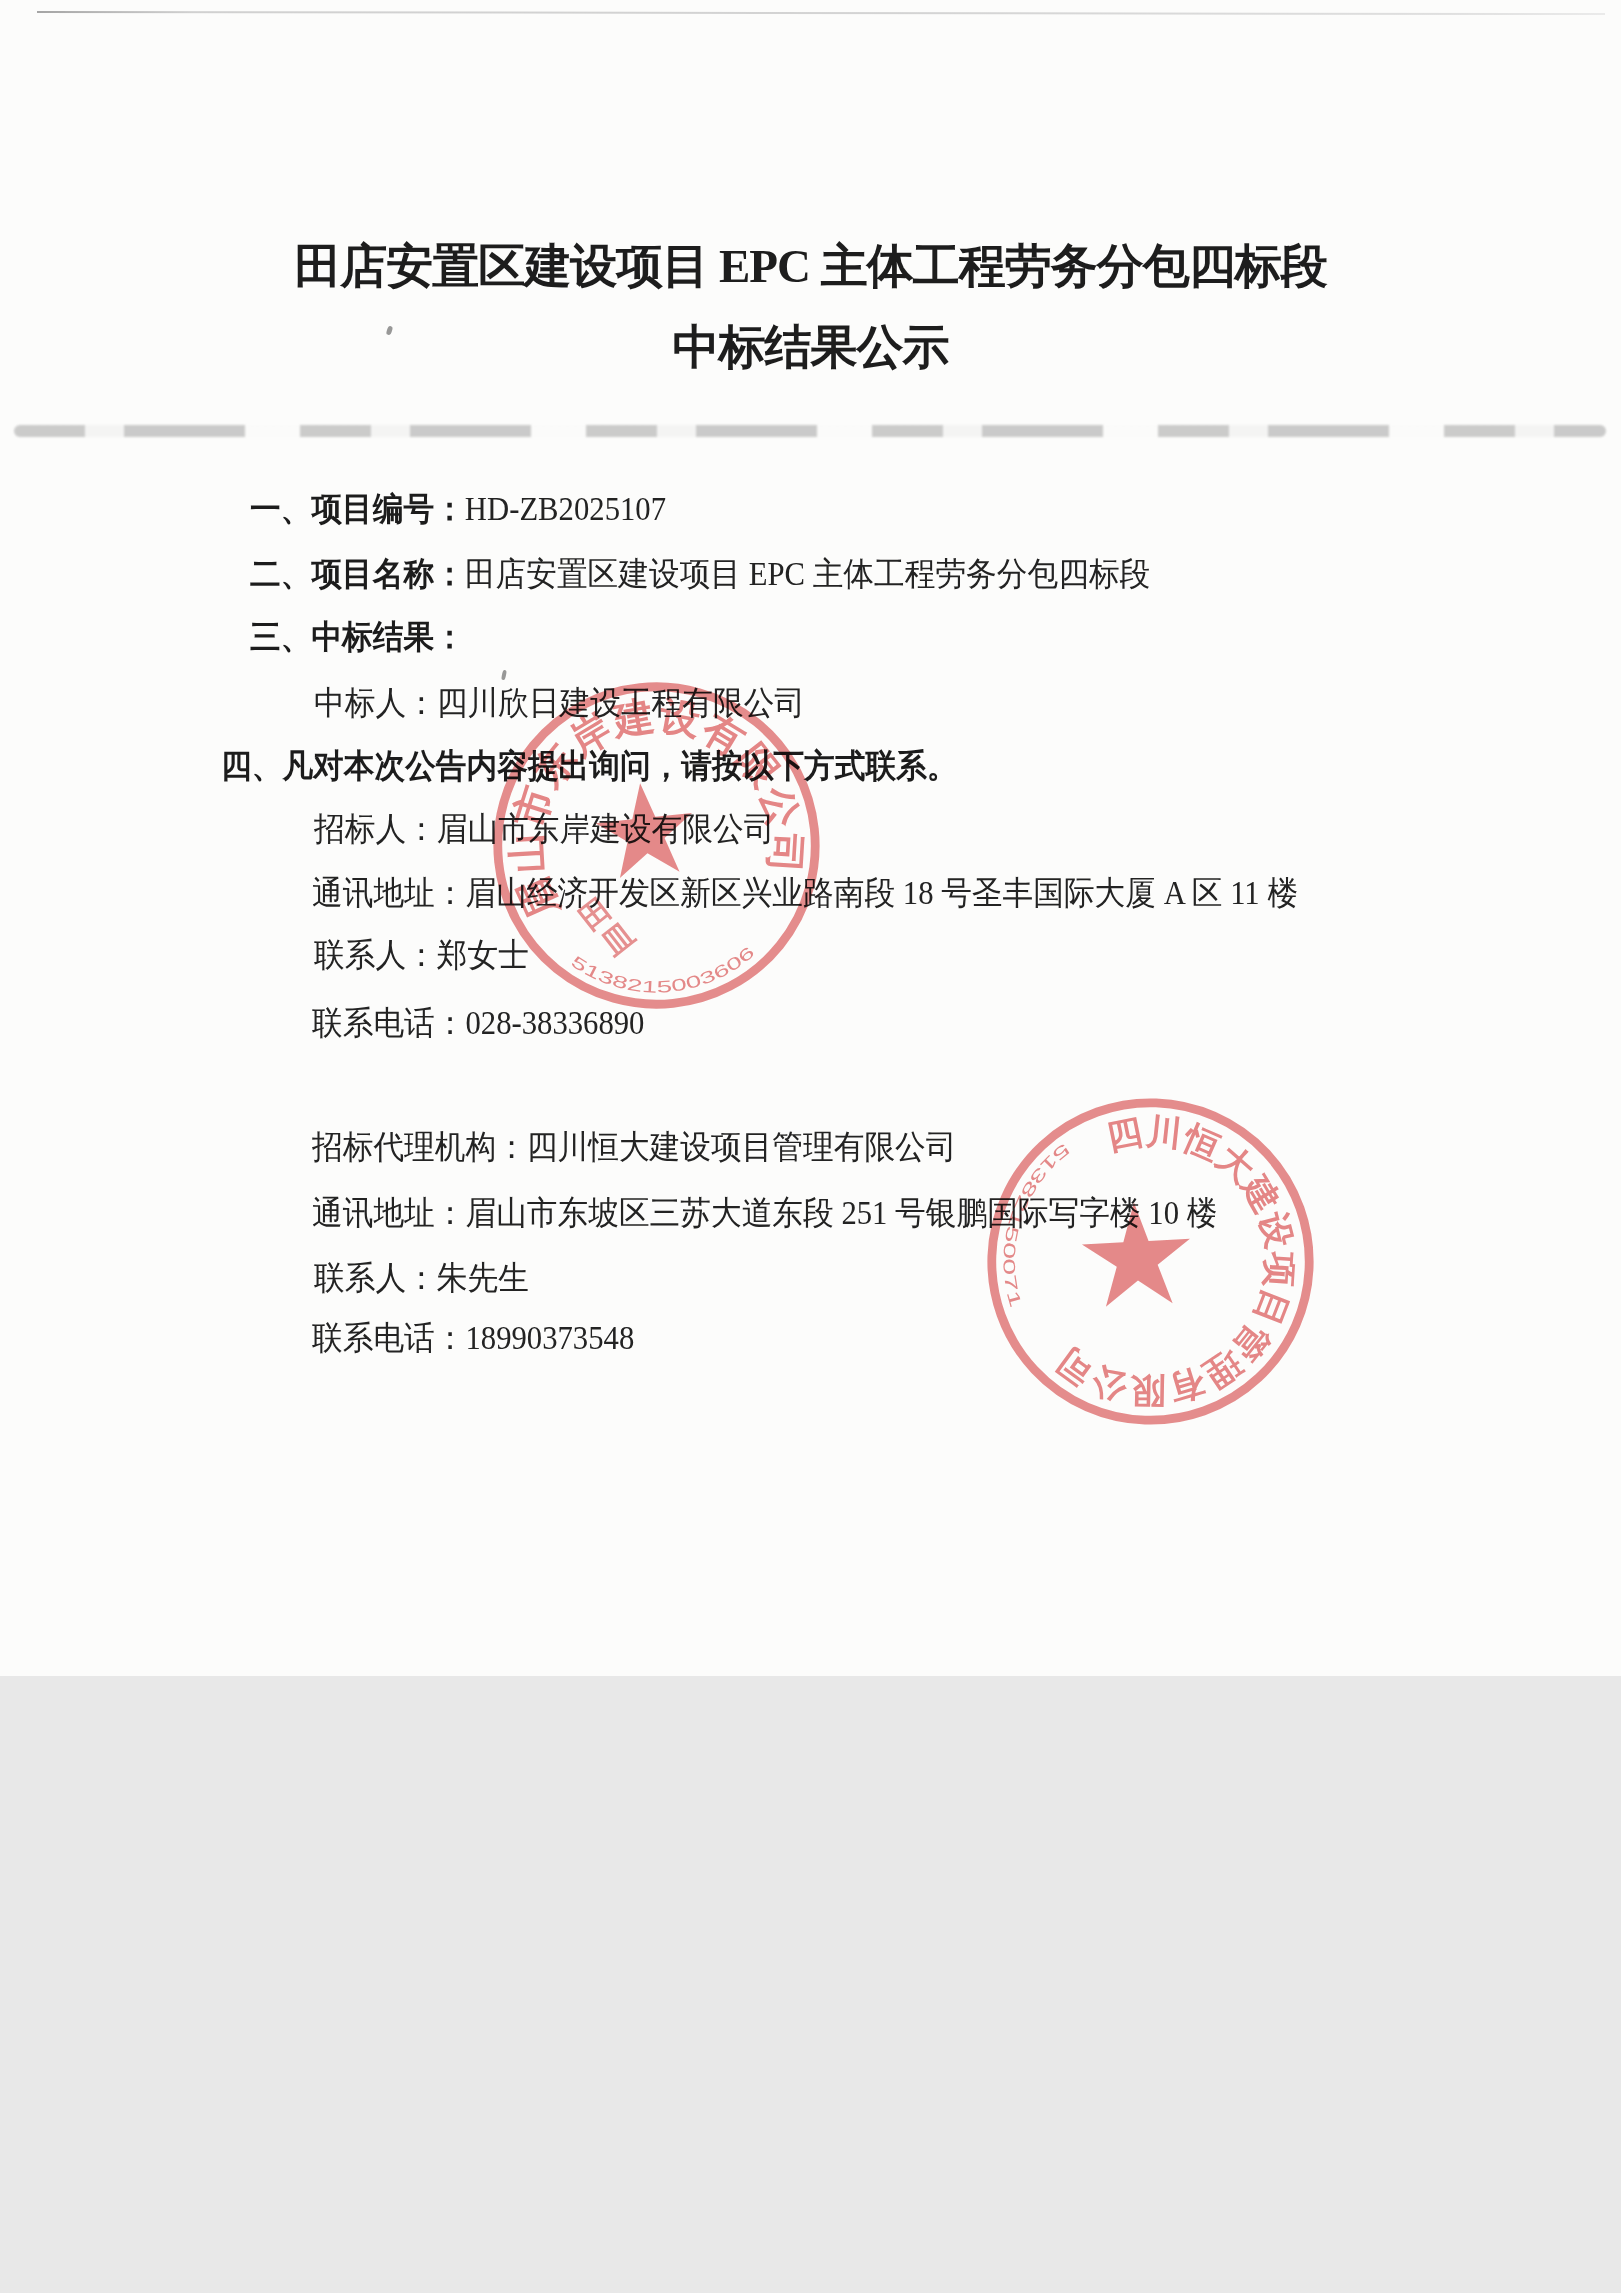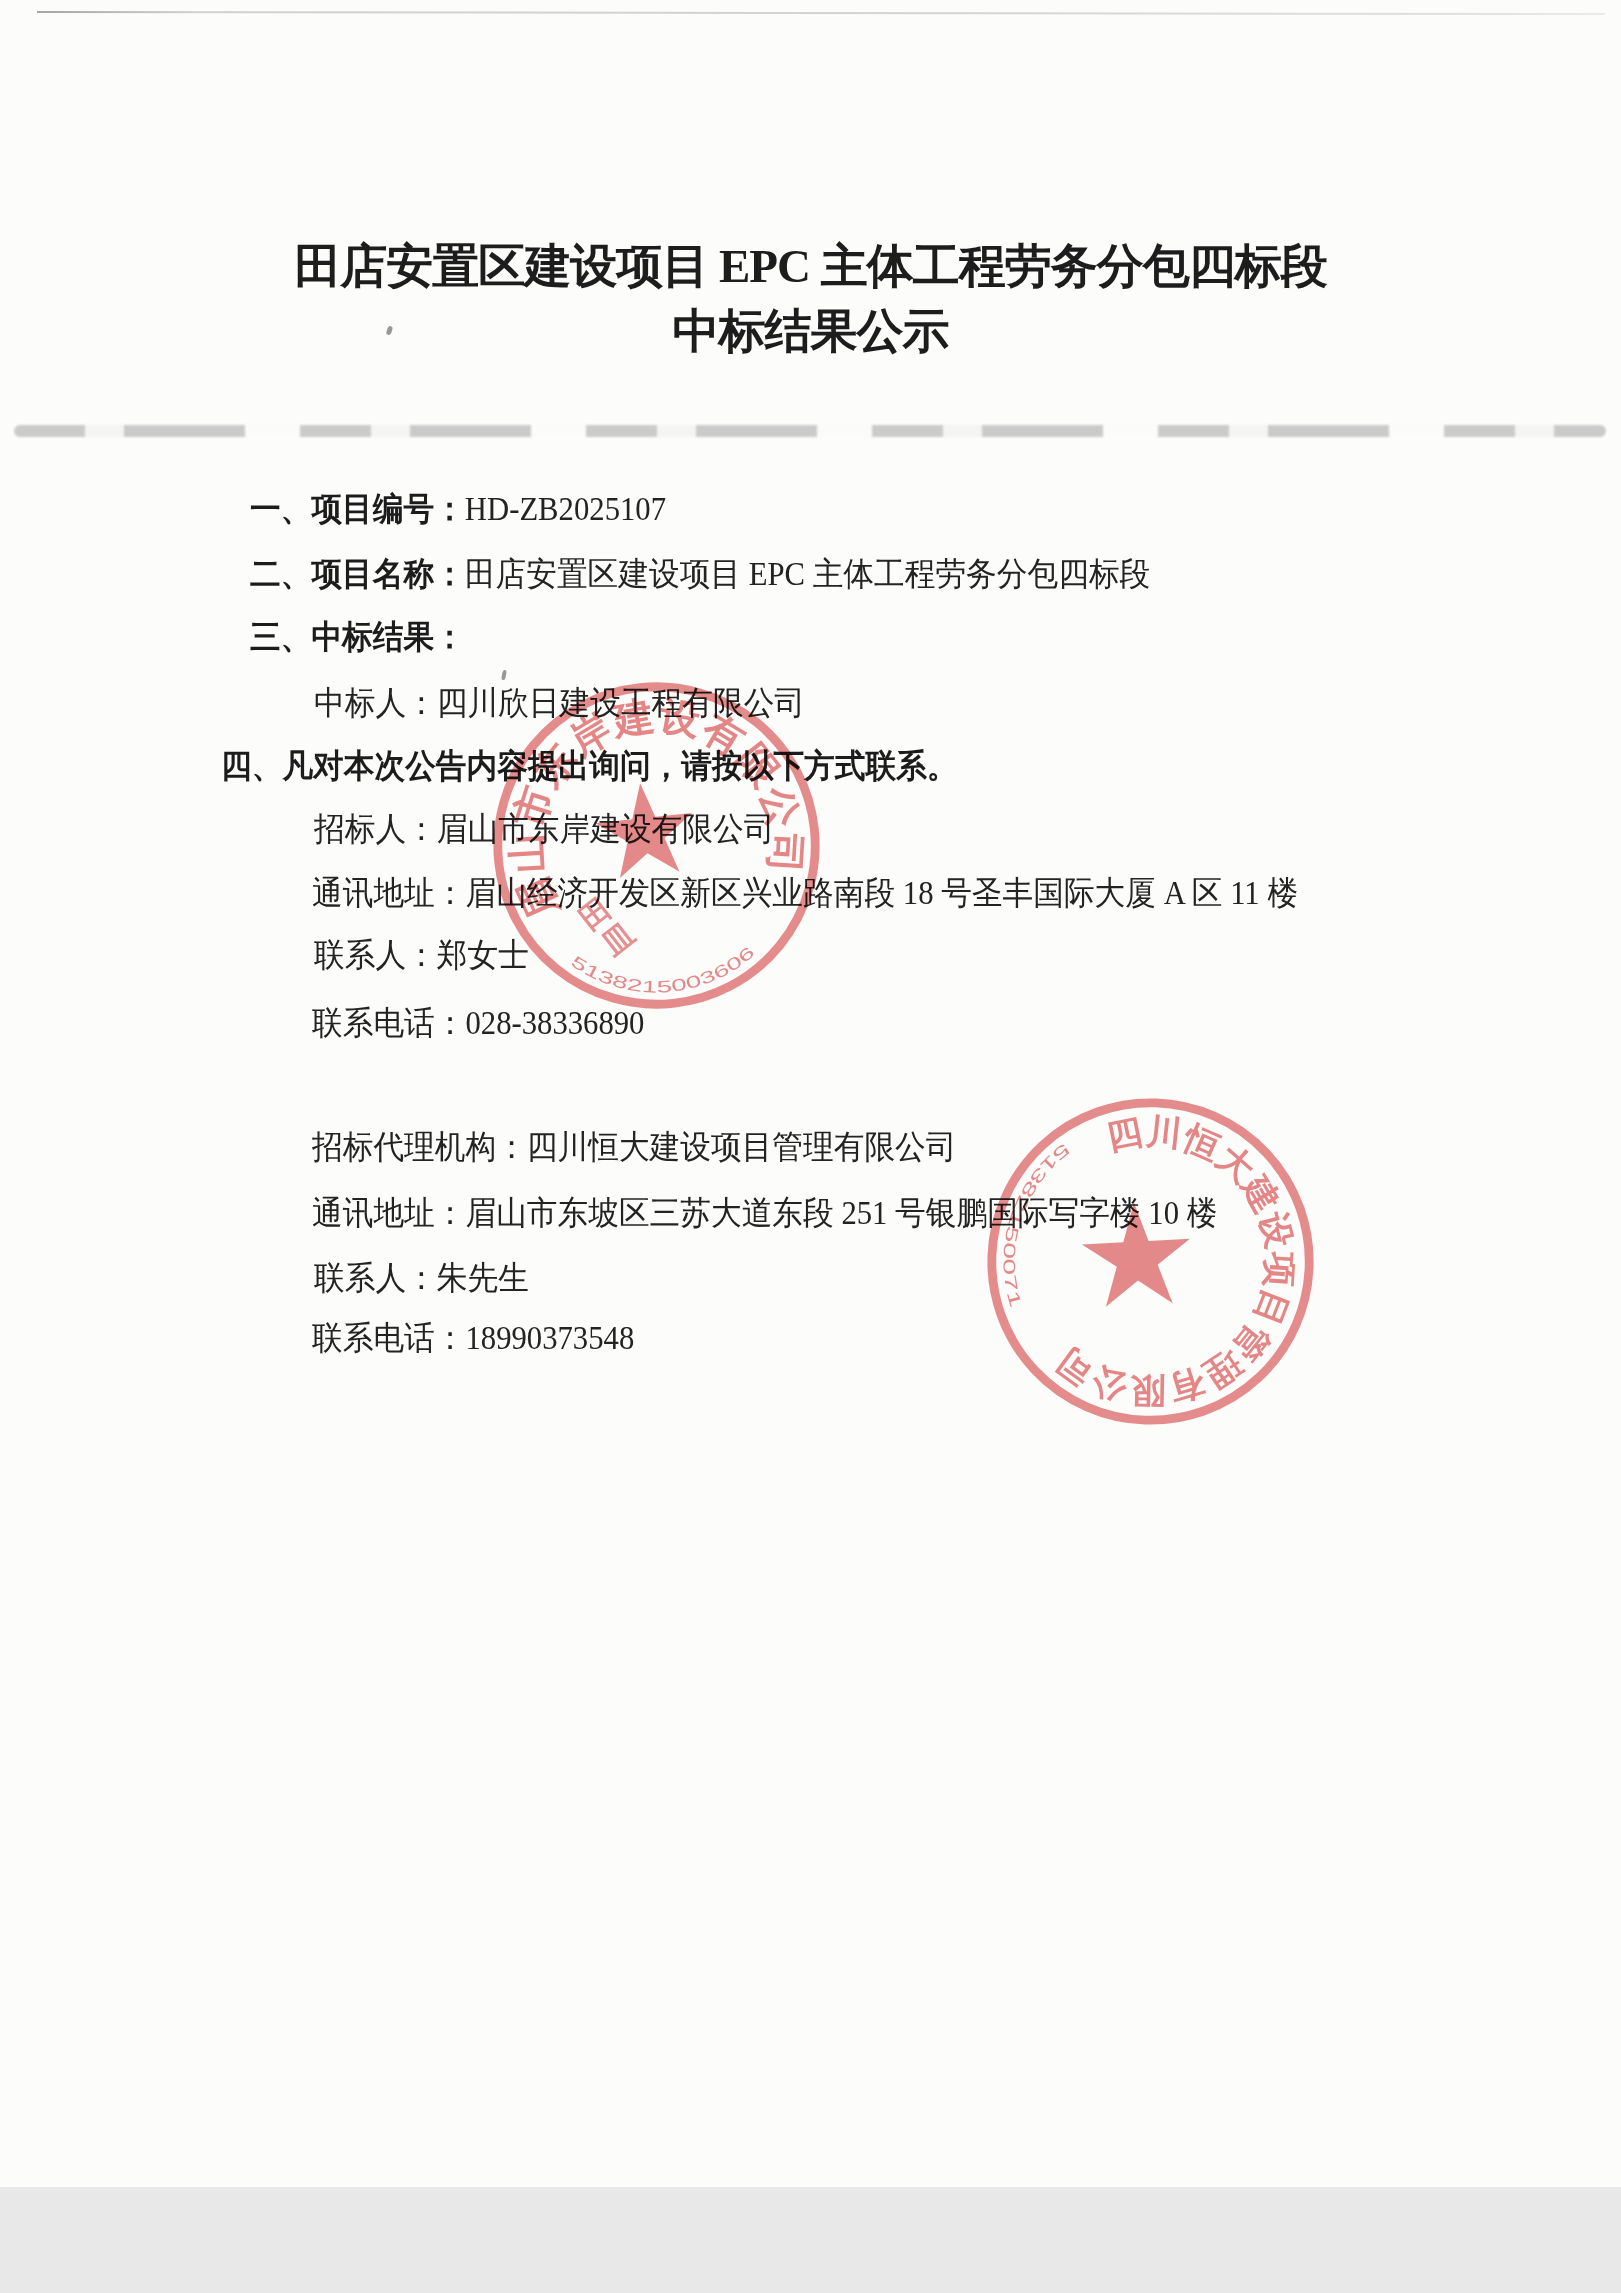--- a/index.html
+++ b/index.html
@@ -1,18 +1,18 @@
 <!DOCTYPE html>
 <html><head>
 <meta charset="utf-8">
 <style>
   html,body{margin:0;padding:0;background:#e8e8e8;}
   .page{
     position:relative;
-    width:1621px;height:2187px;
+    width:1621px;height:1676px;
     margin:0 auto;
     background:#fcfcfb;
     overflow:hidden;
     font-family:"Liberation Serif","DejaVu Serif",serif;
     color:#262626;
   }
   
   .top-scan-line{
     position:absolute;left:37px;top:11.8px;width:1568px;height:2px;
     background:linear-gradient(90deg,#8f8f8f,#c6c6c6 10%,#c9c9c9 55%,#d8d8d8 90%,#e6e6e6);
@@ -27,21 +27,21 @@
   }
   .speck{position:absolute;background:rgba(70,70,70,.55);border-radius:40%;}
   .speck1{left:387px;top:326px;width:4.9px;height:8.8px;transform:rotate(18deg);}
   .speck2{left:502px;top:670px;width:3.9px;height:9.8px;transform:rotate(12deg);}
   
   .title{
     position:absolute;left:0;width:1621px;text-align:center;margin:0;
     font-size:47px;font-weight:700;letter-spacing:-1px;line-height:55px;color:#1d1d1d;
   }
   .title1{top:239px;}
-  .title2{top:304px;text-align:center;}
+  .title2{top:320px;text-align:center;}
   .line{
     position:absolute;white-space:nowrap;
     font-size:33px;line-height:39px;color:#232323;
     transform:scaleX(.93);transform-origin:left center;
   }
   .lbl{font-weight:700;color:#1c1c1c;}
   .l1{left:250px;top:490px;}
   .l2{left:250px;top:555px;}
   .l3{left:250px;top:618px;}
   .l4{left:314px;top:684px;}

